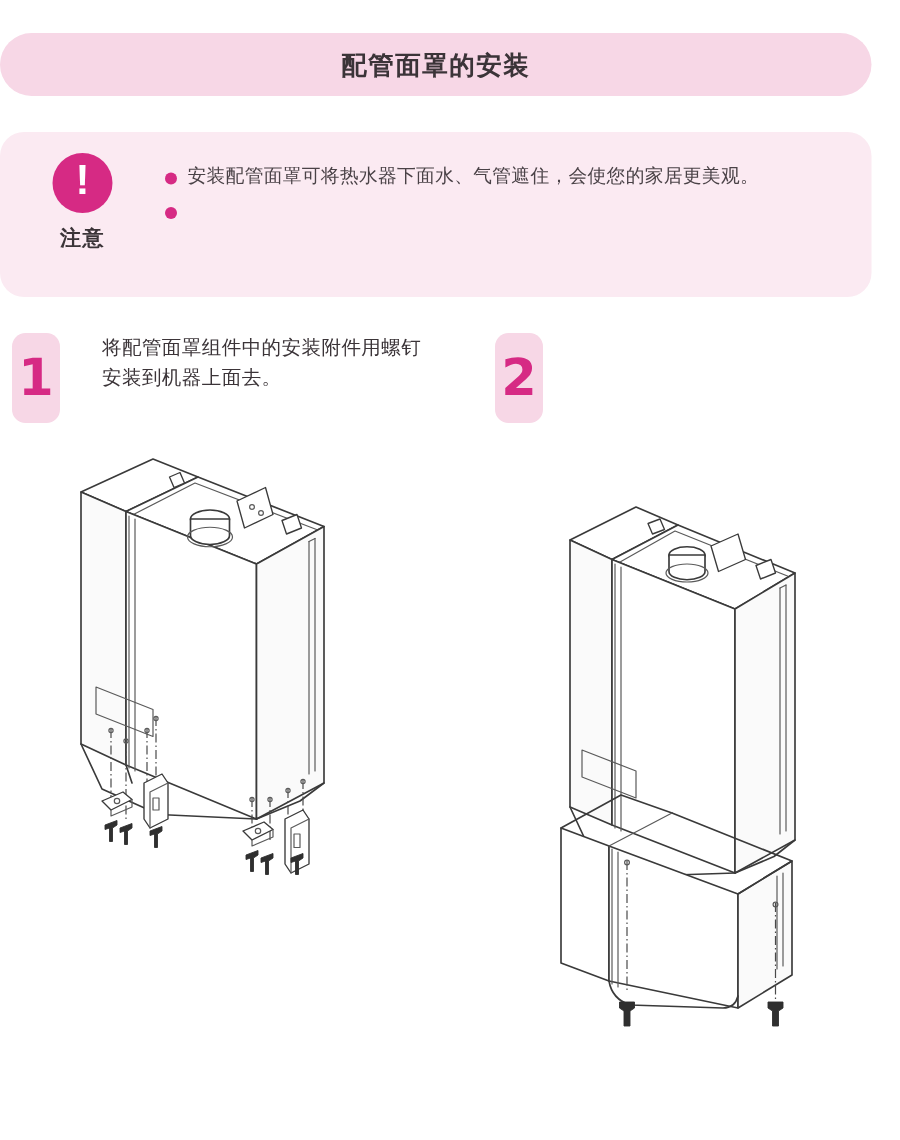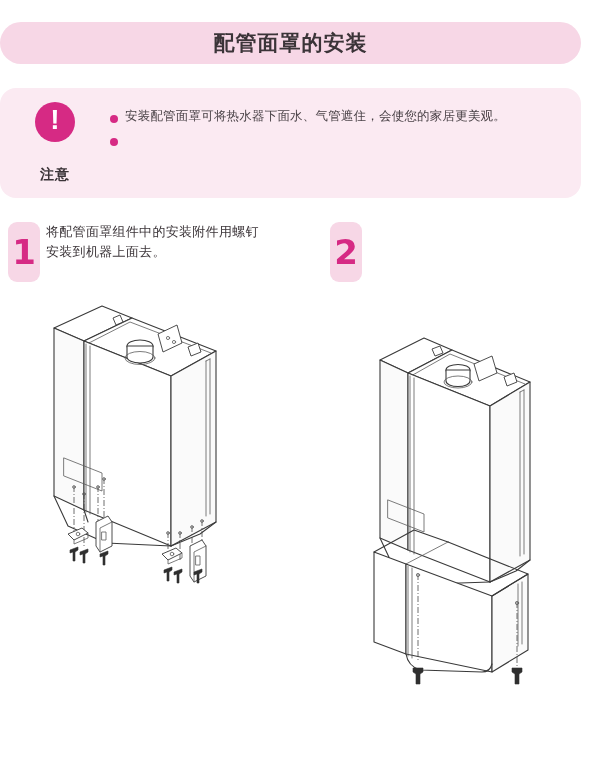--- a/index.html
+++ b/index.html
@@ -22,21 +22,21 @@
     top: 22px;
     width: 581px;
     height: 42px;
     background: #f7d7e6;
     border-radius: 21px;
     display: flex;
     align-items: center;
     justify-content: center;
   }
   .title-text {
-    font-size: 21px;
+    font-size: 17px;
     font-weight: bold;
     color: #3b3438;
     letter-spacing: 1px;
   }
 
   
   .notice-panel {
     position: absolute;
     left: 0px;
     top: 88px;
@@ -65,31 +65,30 @@
   }
   .excl-mark {
     color: #ffffff;
     font-size: 28px;
     font-weight: bold;
     line-height: 1;
     position: relative;
     top: -2px;
   }
   .notice-caption {
-    margin-top: 24px;
+    margin-top: 8px;
     font-size: 14px;
     font-weight: bold;
     color: #3b3438;
     letter-spacing: 1px;
   }
   .notice-right {
     flex: 1;
     padding-top: 22px;
     padding-right: 8px;
-    font-family: Liberation Mono, monospace;
   }
   .notice-line {
     display: flex;
     align-items: flex-start;
     margin-bottom: 7px;
   }
   .notice-dot {
     width: 8px;
     height: 8px;
     border-radius: 50%;
@@ -126,21 +125,21 @@
     flex: none;
   }
   .step-num {
     font-size: 34px;
     font-weight: bold;
     color: #d62a84;
     line-height: 1;
     font-family: "DejaVu Sans", sans-serif;
   }
   .step-text {
-    margin-left: 6px;
+    margin-left: 28px;
     font-size: 13px;
     color: #3b3438;
     line-height: 1.55;
     letter-spacing: 0.3px;
     max-width: 215px;
   }
 
   
   .fig {
     position: absolute;

